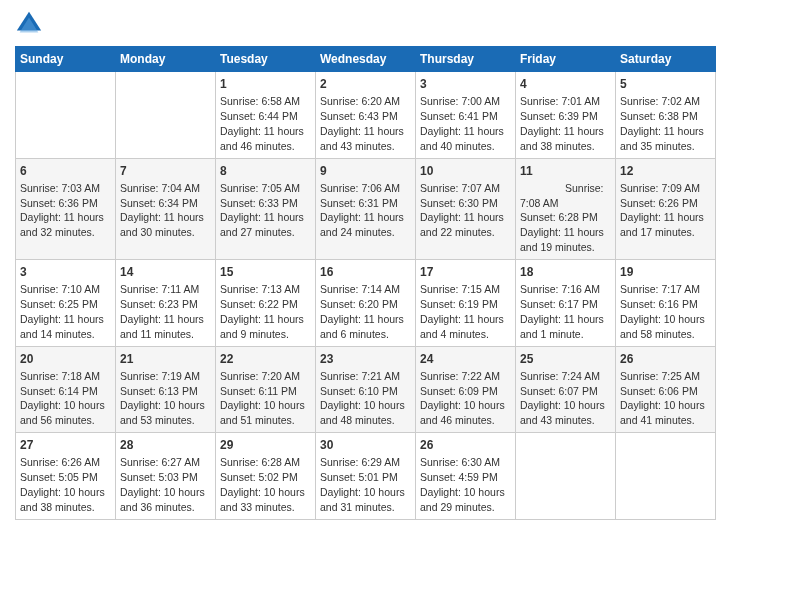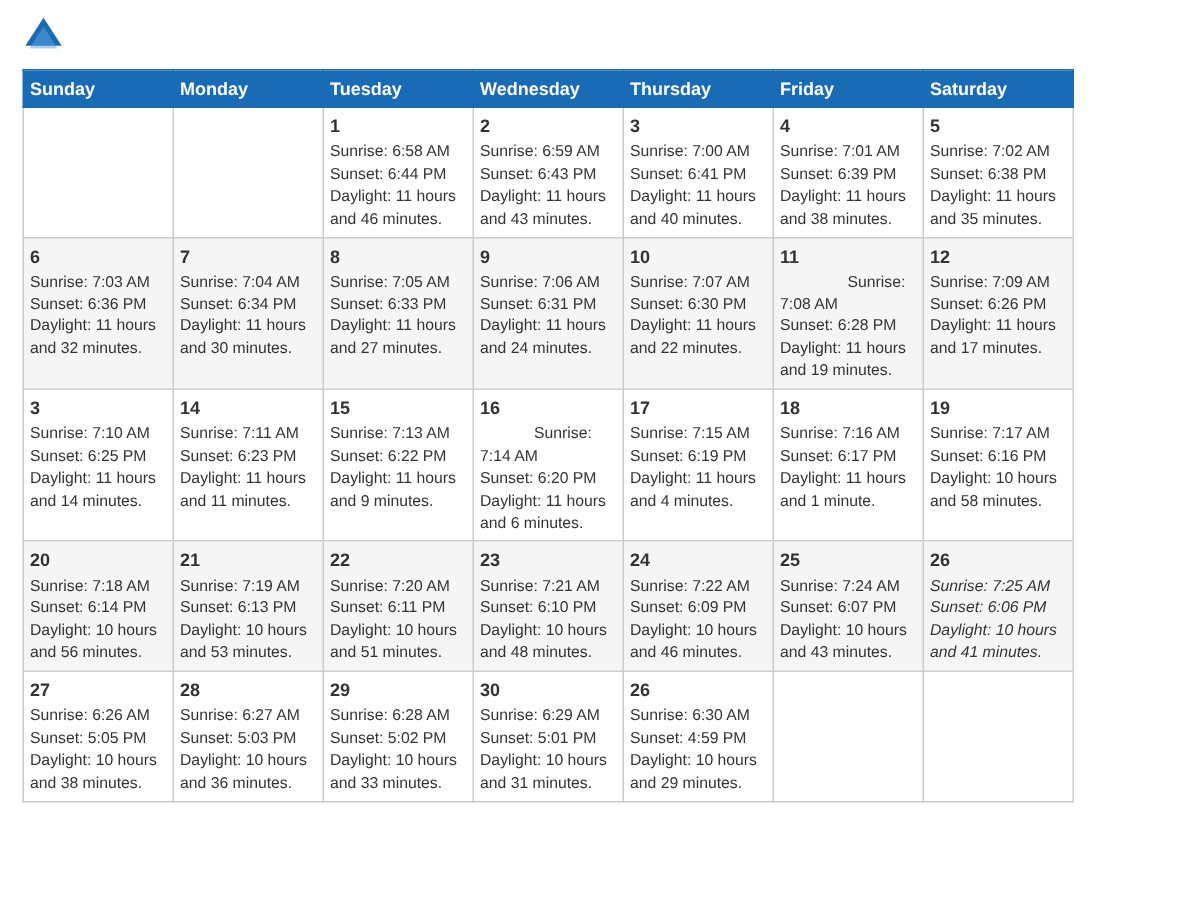--- a/index.html
+++ b/index.html
@@ -131,21 +131,21 @@
           <th>Saturday</th>
         </tr>
     </thead>
     <tbody id="calendar-body">
     <tr>
           <td class="empty-cell"></td>
           <td class="empty-cell"></td>
           <td><span class="day-num">1</span><span class="cell-text" style="white-space: pre-line;">Sunrise: 6:58 AM
 Sunset: 6:44 PM
 Daylight: 11 hours and 46 minutes.</span></td>
-          <td><span class="day-num">2</span><span class="cell-text" style="white-space: pre-line;">Sunrise: 6:59 AM
+          <td><span class="day-num">2</span><span class="cell-text" style="white-space: pre-line;">Sunrise: 6:20 AM
 Sunset: 6:43 PM
 Daylight: 11 hours and 43 minutes.</span></td>
           <td><span class="day-num">3</span><span class="cell-text" style="white-space: pre-line;">Sunrise: 7:00 AM
 Sunset: 6:41 PM
 Daylight: 11 hours and 40 minutes.</span></td>
           <td><span class="day-num">4</span><span class="cell-text" style="white-space: pre-line;">Sunrise: 7:01 AM
 Sunset: 6:39 PM
 Daylight: 11 hours and 38 minutes.</span></td>
           <td><span class="day-num">5</span><span class="cell-text" style="white-space: pre-line;">Sunrise: 7:02 AM
 Sunset: 6:38 PM
@@ -177,21 +177,21 @@
         <tr>
           <td><span class="day-num">3</span><span class="cell-text" style="white-space: pre-line;">Sunrise: 7:10 AM
 Sunset: 6:25 PM
 Daylight: 11 hours and 14 minutes.</span></td>
           <td><span class="day-num">14</span><span class="cell-text" style="white-space: pre-line;">Sunrise: 7:11 AM
 Sunset: 6:23 PM
 Daylight: 11 hours and 11 minutes.</span></td>
           <td><span class="day-num">15</span><span class="cell-text" style="white-space: pre-line;">Sunrise: 7:13 AM
 Sunset: 6:22 PM
 Daylight: 11 hours and 9 minutes.</span></td>
-          <td><span class="day-num">16</span><span class="cell-text" style="white-space: pre-line; margin-left: 36px;">Sunrise: 7:14 AM
+          <td><span class="day-num">16</span><span class="cell-text" style="white-space: pre-line;">Sunrise: 7:14 AM
 Sunset: 6:20 PM
 Daylight: 11 hours and 6 minutes.</span></td>
           <td><span class="day-num">17</span><span class="cell-text" style="white-space: pre-line;">Sunrise: 7:15 AM
 Sunset: 6:19 PM
 Daylight: 11 hours and 4 minutes.</span></td>
           <td><span class="day-num">18</span><span class="cell-text" style="white-space: pre-line;">Sunrise: 7:16 AM
 Sunset: 6:17 PM
 Daylight: 11 hours and 1 minute.</span></td>
           <td><span class="day-num">19</span><span class="cell-text" style="white-space: pre-line; text-align: right;">Sunrise: 7:17 AM
 Sunset: 6:16 PM
@@ -209,21 +209,21 @@
 Daylight: 10 hours and 51 minutes.</span></td>
           <td><span class="day-num">23</span><span class="cell-text" style="white-space: pre-line;">Sunrise: 7:21 AM
 Sunset: 6:10 PM
 Daylight: 10 hours and 48 minutes.</span></td>
           <td><span class="day-num">24</span><span class="cell-text" style="white-space: pre-line;">Sunrise: 7:22 AM
 Sunset: 6:09 PM
 Daylight: 10 hours and 46 minutes.</span></td>
           <td><span class="day-num">25</span><span class="cell-text" style="white-space: pre-line;">Sunrise: 7:24 AM
 Sunset: 6:07 PM
 Daylight: 10 hours and 43 minutes.</span></td>
-          <td><span class="day-num">26</span><span class="cell-text" style="white-space: pre-line; font-style: italic;">Sunrise: 7:25 AM
+          <td><span class="day-num">26</span><span class="cell-text" style="white-space: pre-line;">Sunrise: 7:25 AM
 Sunset: 6:06 PM
 Daylight: 10 hours and 41 minutes.</span></td>
         </tr>
         <tr>
           <td><span class="day-num">27</span><span class="cell-text" style="white-space: pre-line;">Sunrise: 6:26 AM
 Sunset: 5:05 PM
 Daylight: 10 hours and 38 minutes.</span></td>
           <td><span class="day-num">28</span><span class="cell-text" style="white-space: pre-line;">Sunrise: 6:27 AM
 Sunset: 5:03 PM
 Daylight: 10 hours and 36 minutes.</span></td>

